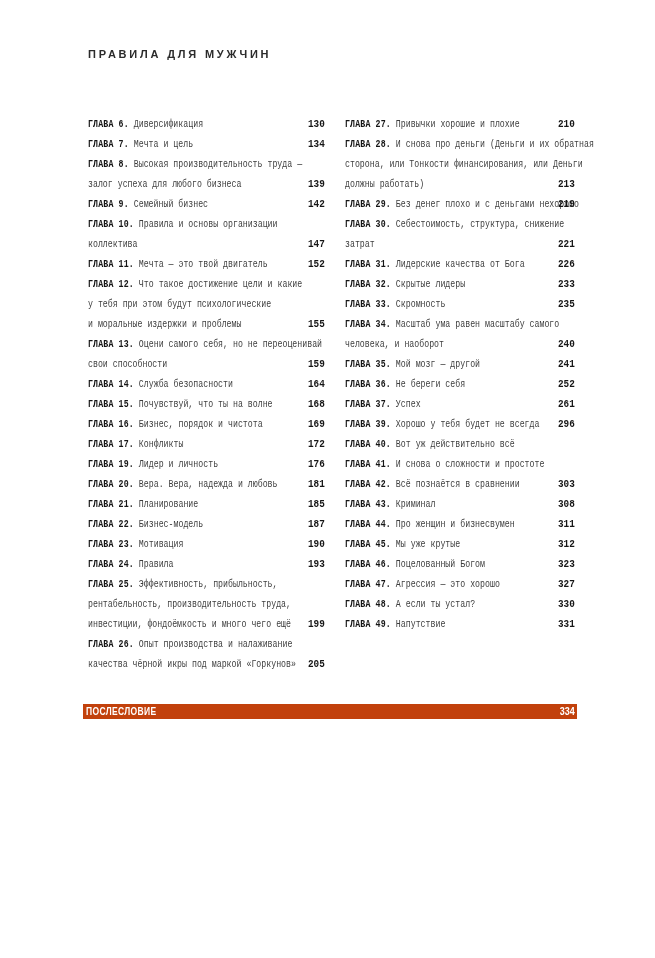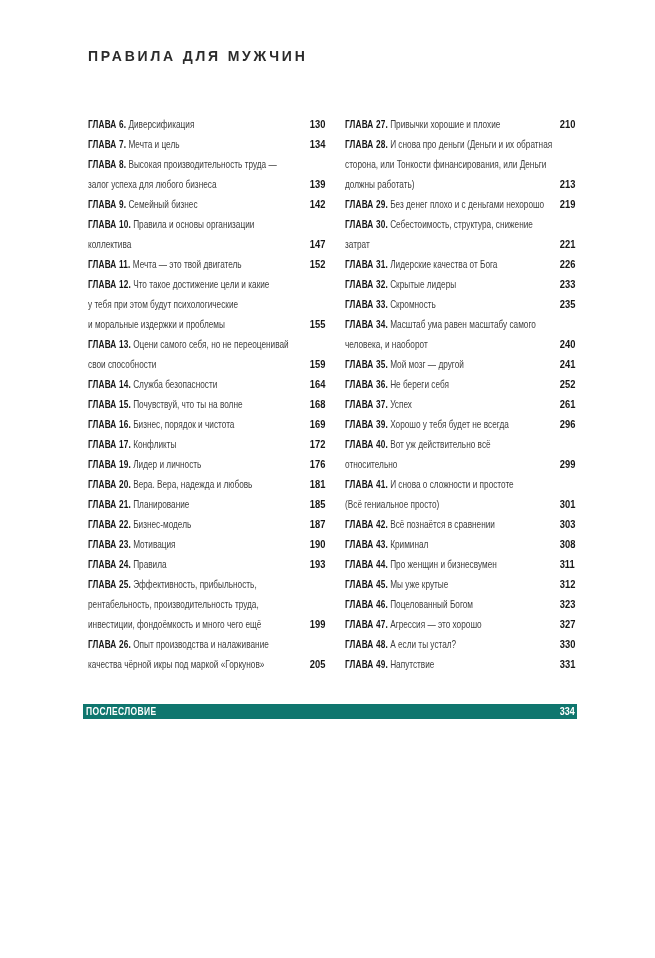--- a/index.html
+++ b/index.html
@@ -12,33 +12,34 @@
     position: relative;
     width: 655px;
     height: 958px;
     background: #ffffff;
     overflow: hidden;
   }
   .running-head {
     position: absolute;
     left: 88px;
     top: 48px;
-    font-size: 14px;
+    font-size: 11px;
     font-weight: 700;
     letter-spacing: 2.8px;
     color: #2b2b2b;
     white-space: nowrap;
   }
   .toc {
     position: absolute;
     left: 88px;
     top: 114px;
     width: 487px;
     display: flex;
     gap: 20px;
+    font-family: Liberation Mono, monospace;
   }
   .col { position: relative; }
   .col-left  { width: 237px; }
   .col-right { width: 230px; }
   .row {
     position: relative;
     height: 20px;
   }
   .txt {
     position: absolute;
@@ -68,21 +69,21 @@
     color: #161616;
     transform: scaleX(0.85);
     transform-origin: 100% 50%;
   }
   .afterword-bar {
     position: absolute;
     left: 83px;
     top: 704px;
     width: 494px;
     height: 15px;
-    background: #0f766e;
+    background: #c2410c;
     color: #ffffff;
     display: flex;
     justify-content: space-between;
     align-items: center;
     box-sizing: border-box;
     padding: 0 2px 0 3px;
   }
   .afterword-label {
     font-size: 10px;
     font-weight: 700;
@@ -269,29 +270,21 @@
           <span class="pg">261</span>
         </div>
         <div class="row">
           <span class="txt"><span class="lbl">ГЛАВА 39.</span> Хорошо у тебя будет не всегда</span>
           <span class="pg">296</span>
         </div>
         <div class="row">
           <span class="txt"><span class="lbl">ГЛАВА 40.</span> Вот уж действительно всё</span>
         </div>
         <div class="row">
-          <span class="txt">относительно</span>
-          <span class="pg">299</span>
-        </div>
-        <div class="row">
           <span class="txt"><span class="lbl">ГЛАВА 41.</span> И снова о сложности и простоте</span>
-        </div>
-        <div class="row">
-          <span class="txt">(Всё гениальное просто)</span>
-          <span class="pg">301</span>
         </div>
         <div class="row">
           <span class="txt"><span class="lbl">ГЛАВА 42.</span> Всё познаётся в сравнении</span>
           <span class="pg">303</span>
         </div>
         <div class="row">
           <span class="txt"><span class="lbl">ГЛАВА 43.</span> Криминал</span>
           <span class="pg">308</span>
         </div>
         <div class="row">

